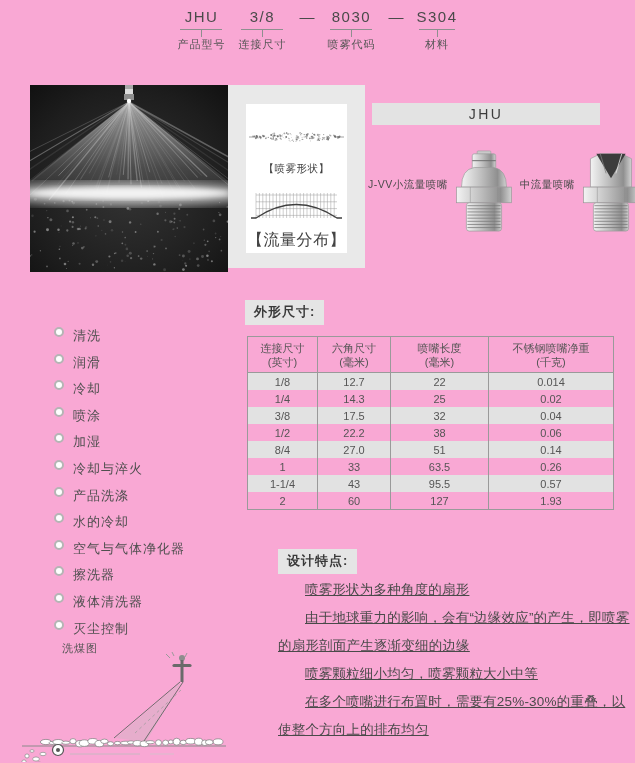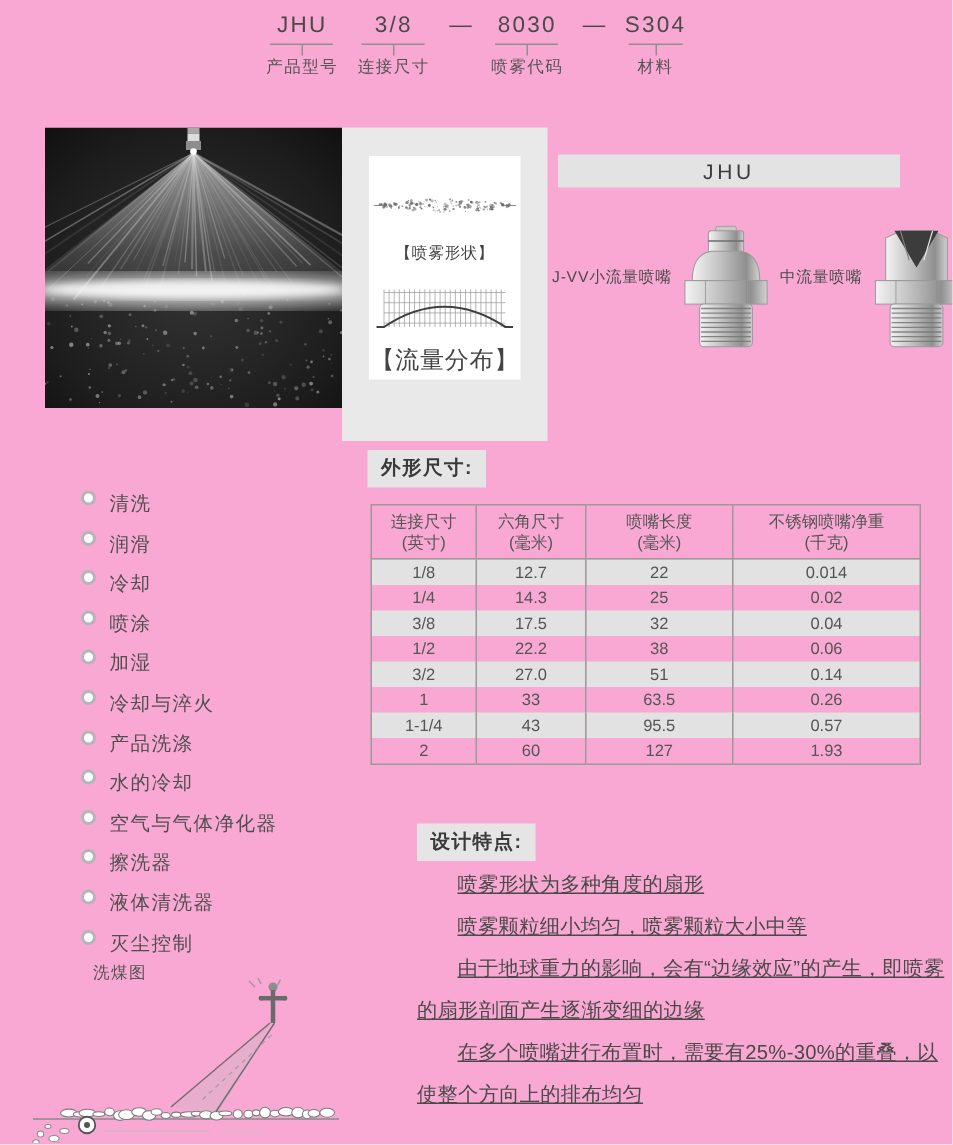--- a/index.html
+++ b/index.html
@@ -12,21 +12,21 @@
   .code-part{display:flex;flex-direction:column;align-items:center;}
   .code-text{font-size:15px;line-height:18px;letter-spacing:1.5px;color:#4a4a4a;}
   .bracket{align-self:stretch;height:7px;border-top:1px solid #8f8f8f;position:relative;
            margin:3px 3px 0 3px;}
   .bracket::after{content:"";position:absolute;left:50%;top:0;width:1px;height:7px;background:#8f8f8f;}
   .code-label{font-size:11px;margin-top:0;color:#555;white-space:nowrap;letter-spacing:1px;}
   .code-sep{font-size:15px;line-height:18px;color:#4a4a4a;}
 
   
   .spray-photo{position:absolute;left:30px;top:85px;width:198px;height:187px;display:block;}
-  .mid-panel{position:absolute;left:228px;top:85px;width:137px;height:209px;background:#e9e9e9;}
+  .mid-panel{position:absolute;left:228px;top:85px;width:137px;height:183px;background:#e9e9e9;}
   .mid-card{position:absolute;left:18px;top:19px;width:101px;height:149px;background:#fff;}
   .speckle-svg{position:absolute;left:3px;top:26px;display:block;}
   .cap1{position:absolute;left:0;width:101px;top:58px;text-align:center;font-size:10.5px;
         color:#444;letter-spacing:.5px;}
   .dist-svg{position:absolute;left:4px;top:86px;display:block;}
   .cap2{position:absolute;left:0;width:101px;top:126px;text-align:center;font-size:16px;
         color:#444;letter-spacing:.5px;}
   .jhu-bar{position:absolute;left:372px;top:103px;width:228px;height:22px;background:#e3e3e3;
            display:flex;align-items:center;justify-content:center;font-size:14px;
            letter-spacing:2.5px;color:#3c3c3c;}
@@ -761,21 +761,21 @@
           <td>32</td>
           <td>0.04</td>
         </tr>
         <tr>
           <td>1/2</td>
           <td>22.2</td>
           <td>38</td>
           <td>0.06</td>
         </tr>
         <tr>
-          <td>3/2</td>
+          <td>8/4</td>
           <td>27.0</td>
           <td>51</td>
           <td>0.14</td>
         </tr>
         <tr>
           <td>1</td>
           <td>33</td>
           <td>63.5</td>
           <td>0.26</td>
         </tr>
@@ -790,18 +790,18 @@
           <td>60</td>
           <td>127</td>
           <td>1.93</td>
         </tr>
       </tbody>
   </table>
 
   <div class="chip" style="left:278px;top:549px;">设计特点:</div>
   <div class="design-text">
       <p>喷雾形状为多种角度的扇形</p>
+      <p>由于地球重力的影响，会有“边缘效应”的产生，即喷雾的扇形剖面产生逐渐变细的边缘</p>
       <p>喷雾颗粒细小均匀，喷雾颗粒大小中等</p>
-      <p>由于地球重力的影响，会有“边缘效应”的产生，即喷雾的扇形剖面产生逐渐变细的边缘</p>
       <p>在多个喷嘴进行布置时，需要有25%-30%的重叠，以使整个方向上的排布均匀</p>
     </div>
 
 </div>
 
 </body></html>

